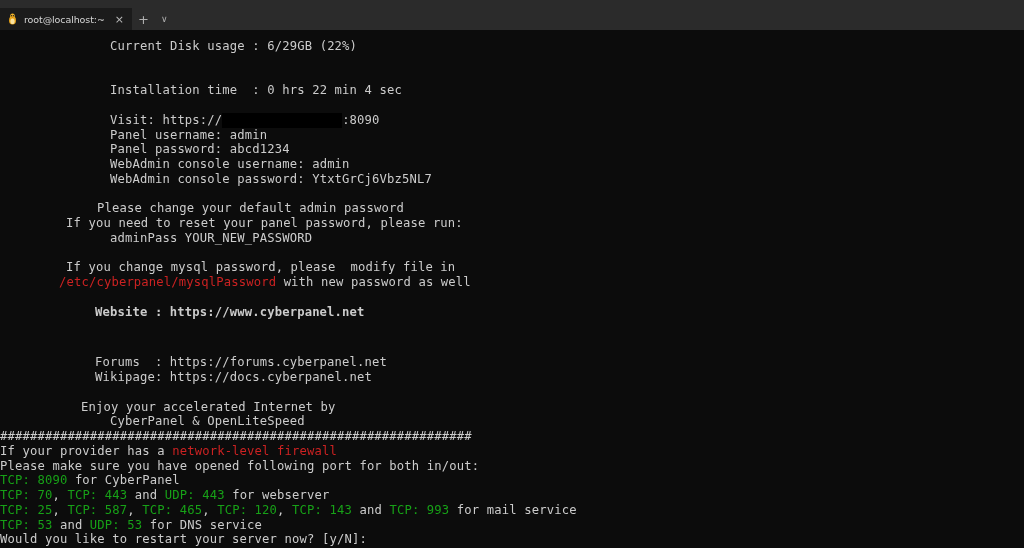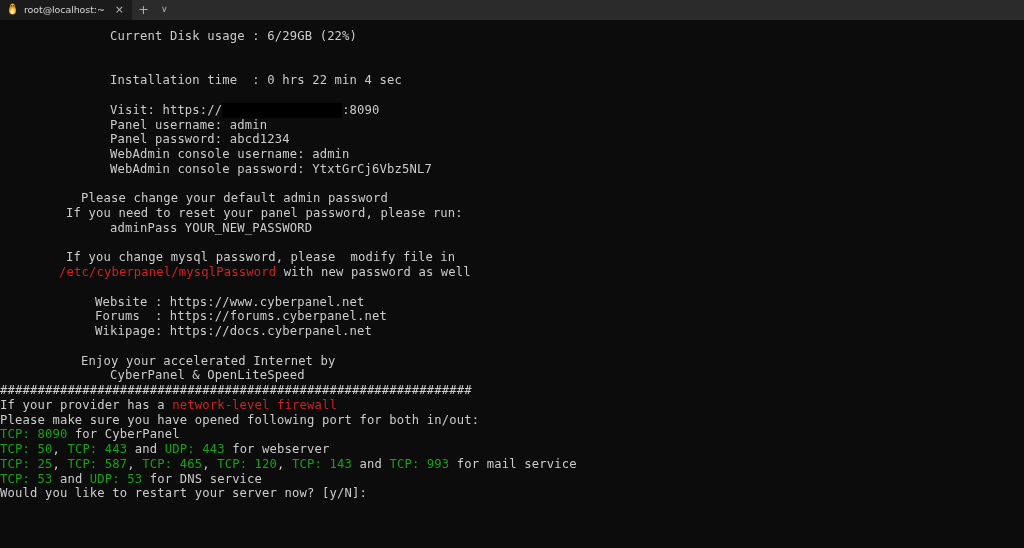--- a/index.html
+++ b/index.html
@@ -9,21 +9,21 @@
   }
   body {
     width: 1024px;
     height: 548px;
     overflow: hidden;
     font-family: "DejaVu Sans Mono", monospace;
   }
 
   
   .titlebar {
-    height: 20px;
+    height: 30px;
     background: #2b2b2b;
     display: flex;
     align-items: flex-end;
     position: relative;
   }
   .tab {
     height: 22px;
     background: #1b1b1b;
     display: flex;
     align-items: center;
@@ -127,35 +127,35 @@
       <div class="line blank"> </div>
       <div class="line blank"> </div>
       <div class="line" style="padding-left: 110px;"><span>Installation time  : 0 hrs 22 min 4 sec</span></div>
       <div class="line blank"> </div>
       <div class="line" style="padding-left: 110px;"><span>Visit: https://</span><span class="redact">                </span><span>:8090</span></div>
       <div class="line" style="padding-left: 110px;"><span>Panel username: admin</span></div>
       <div class="line" style="padding-left: 110px;"><span>Panel password: abcd1234</span></div>
       <div class="line" style="padding-left: 110px;"><span>WebAdmin console username: admin</span></div>
       <div class="line" style="padding-left: 110px;"><span>WebAdmin console password: YtxtGrCj6Vbz5NL7</span></div>
       <div class="line blank"> </div>
-      <div class="line" style="padding-left: 81px;"><span>Please change your default admin password</span></div>
+      <div class="line" style="padding-left: 81px; margin-left: 16px;"><span>Please change your default admin password</span></div>
       <div class="line" style="padding-left: 66px;"><span>If you need to reset your panel password, please run:</span></div>
       <div class="line" style="padding-left: 110px;"><span>adminPass YOUR_NEW_PASSWORD</span></div>
       <div class="line blank"> </div>
       <div class="line" style="padding-left: 66px;"><span>If you change mysql password, please  modify file in</span></div>
       <div class="line" style="padding-left: 59px;"><span class="r">/etc/cyberpanel/mysqlPassword</span><span> with new password as well</span></div>
       <div class="line blank"> </div>
-      <div class="line" style="padding-left: 95px;"><span>Website : https://www.cyberpanel.net</span></div>
-      <div class="line" style="padding-left: 95px;"><span>Forums  : https://forums.cyberpanel.net</span></div>
+      <div class="line" style="padding-left: 95px; font-weight: bold;"><span>Website : https://www.cyberpanel.net</span></div>
+      <div class="line" style="padding-left: 95px; margin-top: 36px;"><span>Forums  : https://forums.cyberpanel.net</span></div>
       <div class="line" style="padding-left: 95px;"><span>Wikipage: https://docs.cyberpanel.net</span></div>
       <div class="line blank"> </div>
       <div class="line" style="padding-left: 81px;"><span>Enjoy your accelerated Internet by</span></div>
       <div class="line" style="padding-left: 110px;"><span>CyberPanel &amp; OpenLiteSpeed</span></div>
       <div class="line"><span>###############################################################</span></div>
       <div class="line"><span>If your provider has a </span><span class="r">network-level firewall</span></div>
       <div class="line"><span>Please make sure you have opened following port for both in/out:</span></div>
       <div class="line"><span class="g">TCP: 8090</span><span> for CyberPanel</span></div>
-      <div class="line"><span class="g">TCP: 50</span><span>, </span><span class="g">TCP: 443</span><span> and </span><span class="g">UDP: 443</span><span> for webserver</span></div>
+      <div class="line"><span class="g">TCP: 70</span><span>, </span><span class="g">TCP: 443</span><span> and </span><span class="g">UDP: 443</span><span> for webserver</span></div>
       <div class="line"><span class="g">TCP: 25</span><span>, </span><span class="g">TCP: 587</span><span>, </span><span class="g">TCP: 465</span><span>, </span><span class="g">TCP: 120</span><span>, </span><span class="g">TCP: 143</span><span> and </span><span class="g">TCP: 993</span><span> for mail service</span></div>
       <div class="line"><span class="g">TCP: 53</span><span> and </span><span class="g">UDP: 53</span><span> for DNS service</span></div>
       <div class="line"><span>Would you like to restart your server now? [y/N]: </span></div>
     </div>
 </div>
 
 </body></html>

